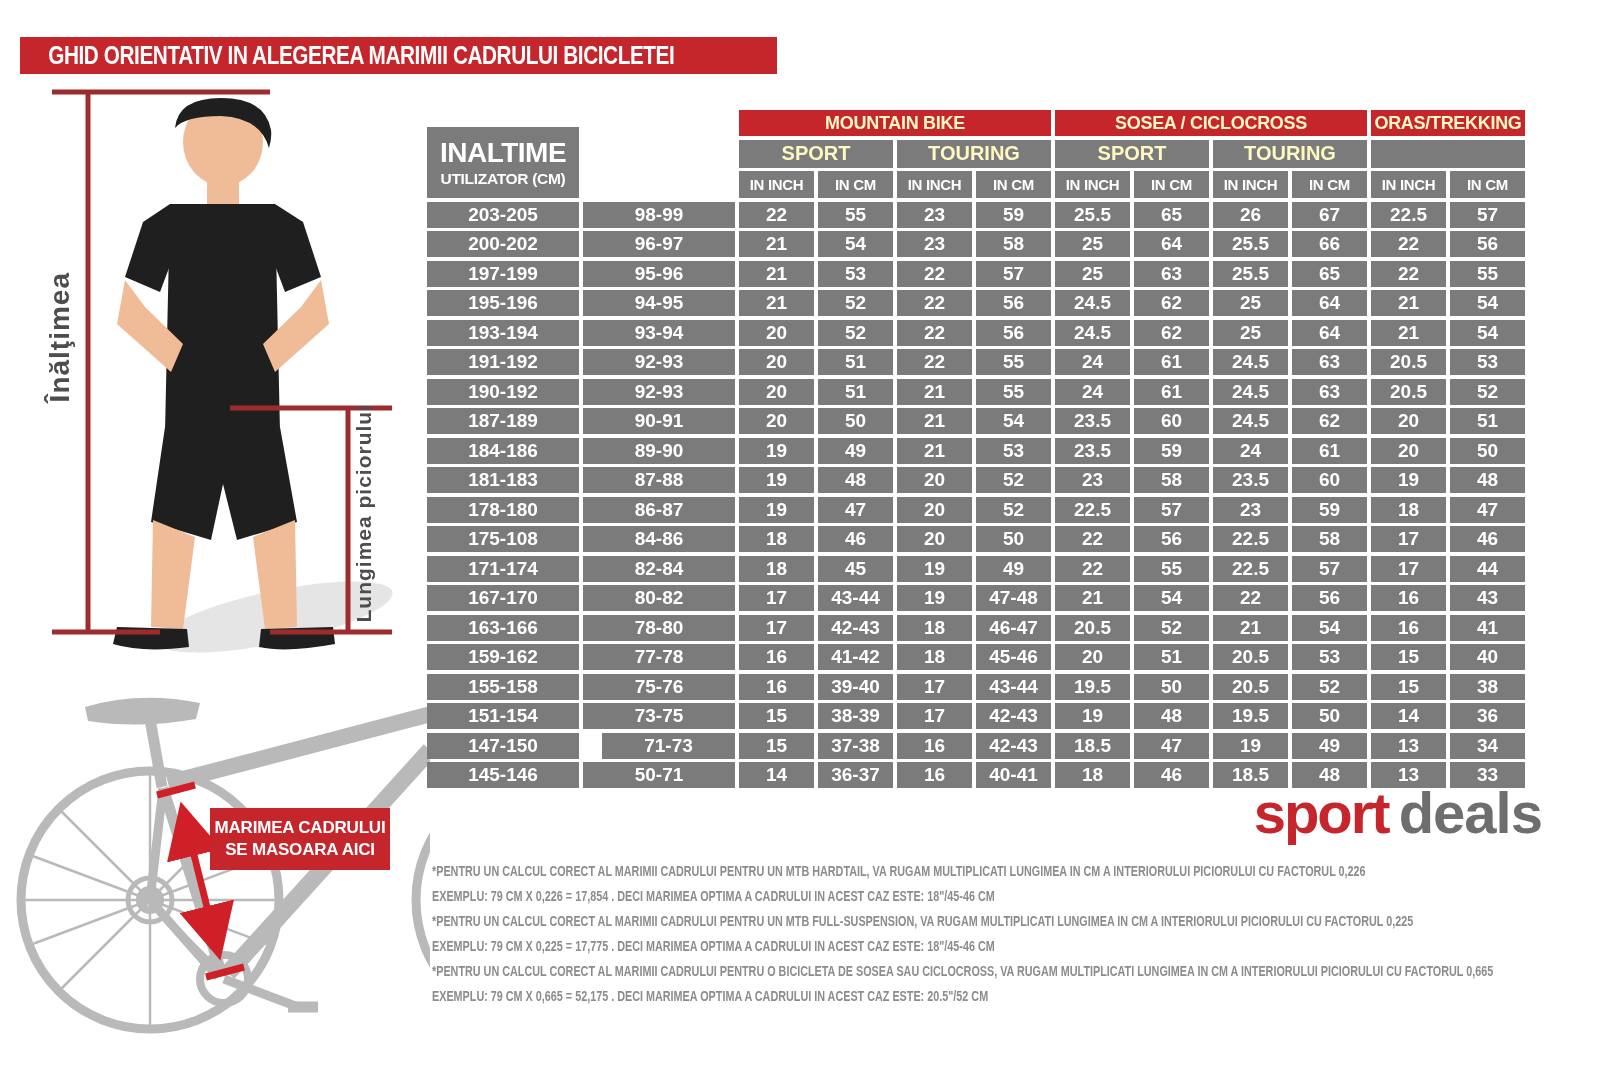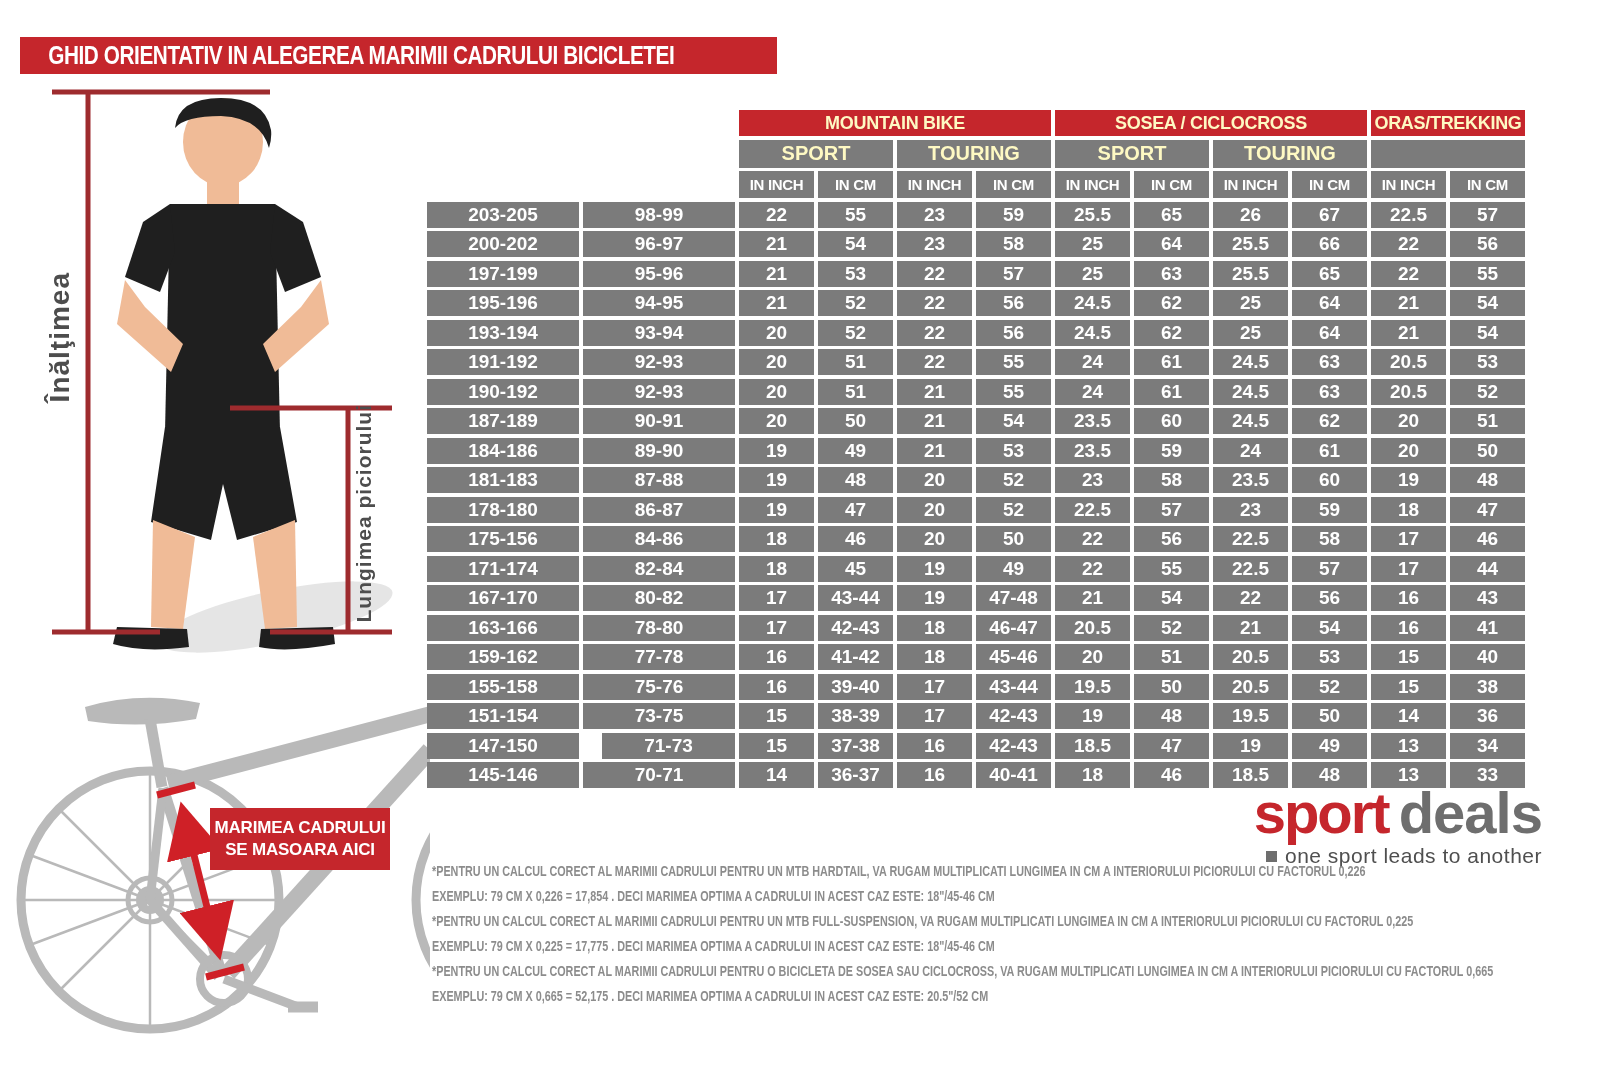--- a/index.html
+++ b/index.html
@@ -154,20 +154,24 @@
 <div class="bike-label">
   <div>MARIMEA CADRULUI</div>
   <div>SE MASOARA AICI</div>
 </div>
 
 <div class="size-table">
   <div class="band red" style="grid-row:1;grid-column:3/7">MOUNTAIN BIKE</div>
   <div class="band red" style="grid-row:1;grid-column:7/11">SOSEA / CICLOCROSS</div>
   <div class="band red" style="grid-row:1;grid-column:11/13">ORAS/TREKKING</div>
 
+  <div class="colhead" style="grid-column:1">
+    <div class="t">INALTIME</div>
+    <div class="s">UTILIZATOR (CM)</div>
+  </div>
 
   <div class="band gray" style="grid-row:2;grid-column:3/5">SPORT</div>
   <div class="band gray" style="grid-row:2;grid-column:5/7">TOURING</div>
   <div class="band gray" style="grid-row:2;grid-column:7/9">SPORT</div>
   <div class="band gray" style="grid-row:2;grid-column:9/11">TOURING</div>
   <div class="band gray" style="grid-row:2;grid-column:11/13"></div>
 
   <div class="unit" style="grid-row:3;grid-column:3">IN INCH</div>
   <div class="unit" style="grid-row:3;grid-column:4">IN CM</div>
   <div class="unit" style="grid-row:3;grid-column:5">IN INCH</div>
@@ -304,21 +308,21 @@
     <div class="cell" style="grid-area: 14 / 3;">19</div>
     <div class="cell" style="grid-area: 14 / 4;">47</div>
     <div class="cell" style="grid-area: 14 / 5;">20</div>
     <div class="cell" style="grid-area: 14 / 6;">52</div>
     <div class="cell" style="grid-area: 14 / 7;">22.5</div>
     <div class="cell" style="grid-area: 14 / 8;">57</div>
     <div class="cell" style="grid-area: 14 / 9;">23</div>
     <div class="cell" style="grid-area: 14 / 10;">59</div>
     <div class="cell" style="grid-area: 14 / 11;">18</div>
     <div class="cell" style="grid-area: 14 / 12;">47</div>
-    <div class="cell" style="grid-area: 15 / 1;">175-156</div>
+    <div class="cell" style="grid-area: 15 / 1;">175-108</div>
     <div class="cell" style="grid-area: 15 / 2;">84-86</div>
     <div class="cell" style="grid-area: 15 / 3;">18</div>
     <div class="cell" style="grid-area: 15 / 4;">46</div>
     <div class="cell" style="grid-area: 15 / 5;">20</div>
     <div class="cell" style="grid-area: 15 / 6;">50</div>
     <div class="cell" style="grid-area: 15 / 7;">22</div>
     <div class="cell" style="grid-area: 15 / 8;">56</div>
     <div class="cell" style="grid-area: 15 / 9;">22.5</div>
     <div class="cell" style="grid-area: 15 / 10;">58</div>
     <div class="cell" style="grid-area: 15 / 11;">17</div>
@@ -401,39 +405,35 @@
     <div class="cell" style="grid-area: 22 / 4;">37-38</div>
     <div class="cell" style="grid-area: 22 / 5;">16</div>
     <div class="cell" style="grid-area: 22 / 6;">42-43</div>
     <div class="cell" style="grid-area: 22 / 7;">18.5</div>
     <div class="cell" style="grid-area: 22 / 8;">47</div>
     <div class="cell" style="grid-area: 22 / 9;">19</div>
     <div class="cell" style="grid-area: 22 / 10;">49</div>
     <div class="cell" style="grid-area: 22 / 11;">13</div>
     <div class="cell" style="grid-area: 22 / 12;">34</div>
     <div class="cell" style="grid-area: 23 / 1;">145-146</div>
-    <div class="cell" style="grid-area: 23 / 2;">70-71</div>
+    <div class="cell" style="grid-area: 23 / 2;">50-71</div>
     <div class="cell" style="grid-area: 23 / 3;">14</div>
     <div class="cell" style="grid-area: 23 / 4;">36-37</div>
     <div class="cell" style="grid-area: 23 / 5;">16</div>
     <div class="cell" style="grid-area: 23 / 6;">40-41</div>
     <div class="cell" style="grid-area: 23 / 7;">18</div>
     <div class="cell" style="grid-area: 23 / 8;">46</div>
     <div class="cell" style="grid-area: 23 / 9;">18.5</div>
     <div class="cell" style="grid-area: 23 / 10;">48</div>
     <div class="cell" style="grid-area: 23 / 11;">13</div>
     <div class="cell" style="grid-area: 23 / 12;">33</div>
   </div>
 
 <div class="logo">
   <div class="row1"><span class="sport">sport</span><span class="deals">deals</span></div>
-  <div class="tagline">
-      <span class="sq"></span>
-      <span>one sport leads to another</span>
-    </div>
 </div>
 
 <div class="notes">
   <div class="note">*PENTRU UN CALCUL CORECT AL MARIMII CADRULUI PENTRU UN MTB HARDTAIL, VA RUGAM MULTIPLICATI LUNGIMEA IN CM A INTERIORULUI PICIORULUI CU FACTORUL 0,226</div>
   <div class="note">EXEMPLU: 79 CM X 0,226 = 17,854 . DECI MARIMEA OPTIMA A CADRULUI IN ACEST CAZ ESTE: 18"/45-46 CM</div>
   <div class="note">*PENTRU UN CALCUL CORECT AL MARIMII CADRULUI PENTRU UN MTB FULL-SUSPENSION, VA RUGAM MULTIPLICATI LUNGIMEA IN CM A INTERIORULUI PICIORULUI CU FACTORUL 0,225</div>
   <div class="note">EXEMPLU: 79 CM X 0,225 = 17,775 . DECI MARIMEA OPTIMA A CADRULUI IN ACEST CAZ ESTE: 18"/45-46 CM</div>
   <div class="note">*PENTRU UN CALCUL CORECT AL MARIMII CADRULUI PENTRU O BICICLETA DE SOSEA SAU CICLOCROSS, VA RUGAM MULTIPLICATI LUNGIMEA IN CM A INTERIORULUI PICIORULUI CU FACTORUL 0,665</div>
   <div class="note">EXEMPLU: 79 CM X 0,665 = 52,175 . DECI MARIMEA OPTIMA A CADRULUI IN ACEST CAZ ESTE: 20.5"/52 CM</div>
 </div>

